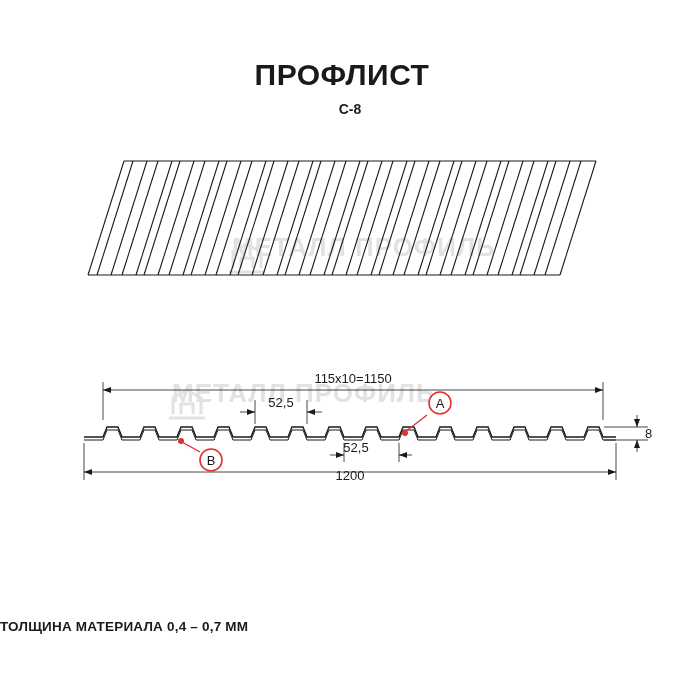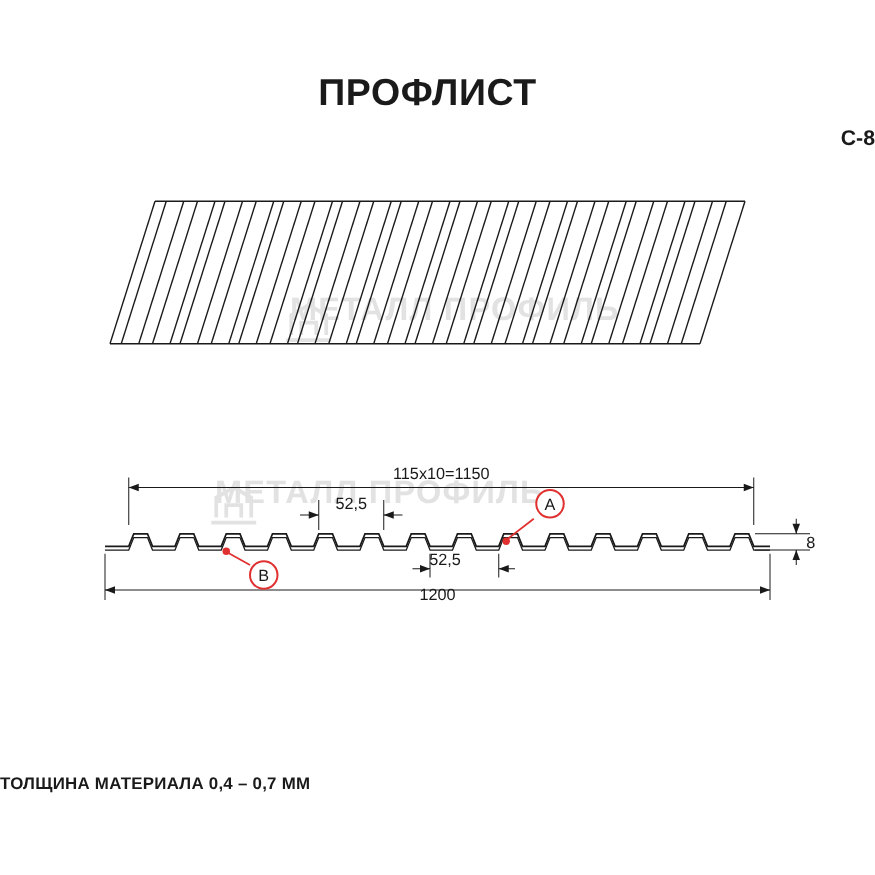--- a/index.html
+++ b/index.html
@@ -30,22 +30,22 @@
     font-size: 30px;
     font-weight: bold;
     letter-spacing: 0.5px;
     color: #1a1a1a;
   }
   .subtitle {
     position: absolute;
     top: 101px;
     left: 0;
     width: 700px;
-    text-align: right;
-    font-size: 17px;
+    text-align: center;
+    font-size: 14px;
     font-weight: bold;
     color: #1a1a1a;
   }
   .footnote {
     position: absolute;
     top: 619px;
     left: 0;
     width: 700px;
     text-align: left;
     font-size: 13.5px;

